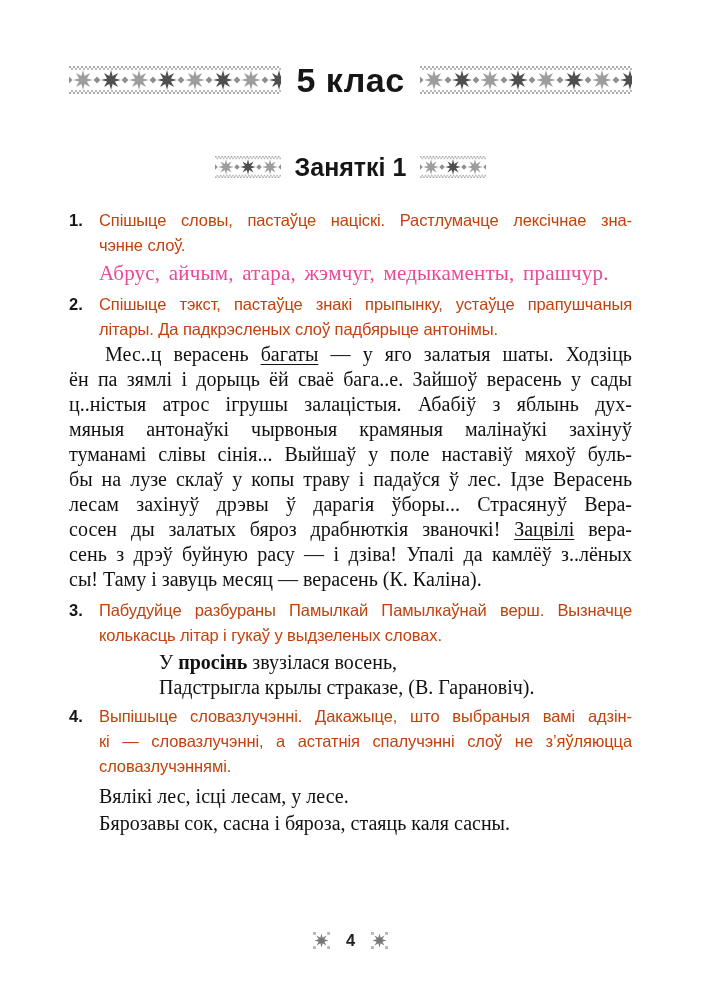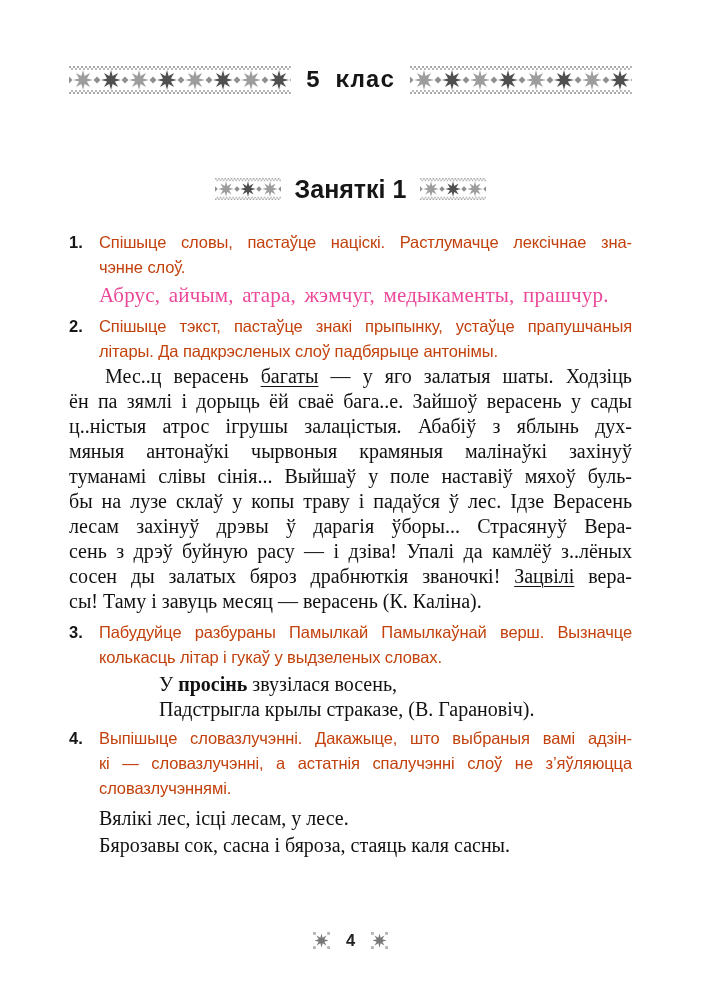--- a/index.html
+++ b/index.html
@@ -17,27 +17,27 @@
     width: 563px;
   }
 
   
   .header-row {
     display: flex; align-items: center; gap: 15px; height: 32px;
   }
   .band { flex: 1; height: 28px; overflow: hidden; }
   .band svg { display: block; }
   .grade-title {
-    font-size: 24px; font-weight: bold; letter-spacing: 0.5px;
-    white-space: nowrap; color: #161616; font-family: Liberation Mono, monospace;
+    font-size: 34px; font-weight: bold; letter-spacing: 0.5px;
+    white-space: nowrap; color: #161616;
   }
 
   .lesson-row {
     display: flex; align-items: center; justify-content: center;
-    gap: 14px; margin-top: 78px; height: 30px;
+    gap: 14px; margin-top: 56px; height: 30px;
   }
   .band-sm { width: 66px; height: 22px; }
   .lesson-heading { font-size: 25px; font-weight: bold; color: #161616; white-space: nowrap; }
 
   
   .exercises { margin-top: 26px; }
   .exercise { margin-bottom: 4px; }
   .ex-head { display: flex; }
   .ex-num {
     flex: 0 0 30px; width: 30px;
@@ -167,22 +167,22 @@
           </div>
       </div>
       <div class="para serif">
           <div class="line"><span>Мес..ц верасень </span><span class="u">багаты</span><span> — у яго залатыя шаты. Ходзіць</span></div>
           <div class="line"><span>ён па зямлі і дорыць ёй сваё бага..е. Зайшоў верасень у сады</span></div>
           <div class="line"><span>ц..ністыя атрос ігрушы залацістыя. Абабіў з яблынь дух-</span></div>
           <div class="line"><span>мяныя антонаўкі чырвоныя крамяныя малінаўкі захінуў</span></div>
           <div class="line"><span>туманамі слівы сінія... Выйшаў у поле наставіў мяхоў буль-</span></div>
           <div class="line"><span>бы на лузе склаў у копы траву і падаўся ў лес. Ідзе Верасень</span></div>
           <div class="line"><span>лесам захінуў дрэвы ў дарагія ўборы... Страсянуў Вера-</span></div>
+          <div class="line"><span>сосен ды залатых бяроз драбнюткія званочкі! </span><span class="u">Зацвілі</span><span> вера-</span></div>
           <div class="line"><span>сень з дрэў буйную расу — і дзіва! Упалі да камлёў з..лёных</span></div>
-          <div class="line"><span>сосен ды залатых бяроз драбнюткія званочкі! </span><span class="u">Зацвілі</span><span> вера-</span></div>
           <div class="line"><span>сы! Таму і завуць месяц — верасень (К. Каліна).</span></div>
         </div>
     </div>
 
     <div class="exercise">
       <div class="ex-head">
         <div class="ex-num">3.</div>
         <div class="instr">
             <div class="line"><span>Пабудуйце разбураны Памылкай Памылкаўнай верш. Вызначце</span></div>
             <div class="line"><span>колькасць літар і гукаў у выдзеленых словах.</span></div>

